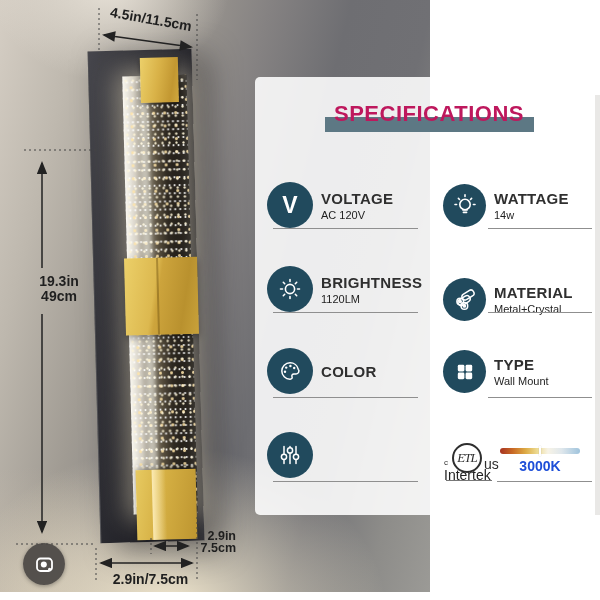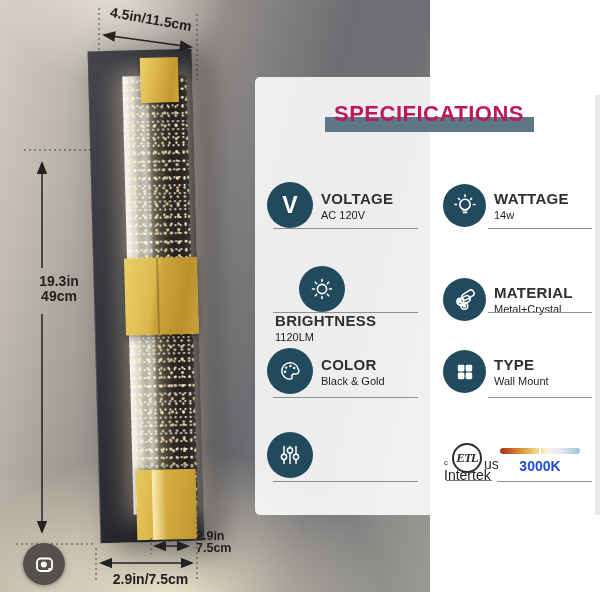--- a/index.html
+++ b/index.html
@@ -45,21 +45,21 @@
   .gold-bottom{position:absolute;left:36px;top:420px;width:60px;height:70px;
     background:linear-gradient(100deg,#e7ca61 0%,#d4ae42 45%,#bd9530 100%);
     box-shadow:0 -2px 6px rgba(0,0,0,0.3);}
   .gold-bottom:before{content:"";position:absolute;left:16px;top:0;bottom:0;width:14px;
     background:linear-gradient(to right, rgba(255,240,190,0.9), rgba(255,240,190,0));}
 
   
   .dim{position:absolute;color:#1f1f1f;font-weight:600;}
   .dim-top{left:103px;top:11px;width:96px;text-align:center;font-size:14px;transform:rotate(10deg);}
   .dim-height{left:20px;top:274px;width:44px;text-align:center;font-size:14px;line-height:15px;margin-left:17px;}
-  .dim-side{left:196px;top:530px;width:40px;text-align:left;font-size:12.5px;line-height:12px;}
+  .dim-side{left:196px;top:530px;width:40px;text-align:right;font-size:12.5px;line-height:12px;}
   .dim-bottom{left:103px;top:571px;width:95px;text-align:center;font-size:14px;}
 
   .lens-btn{position:absolute;left:23px;top:543px;width:42px;height:42px;border-radius:50%;
     background:rgba(71,68,65,0.9);display:flex;align-items:center;justify-content:center;
     box-shadow:0 1px 4px rgba(0,0,0,0.35);}
 
   
   .card{position:absolute;left:255px;top:77px;width:337px;height:438px;
     background:rgba(255,255,255,0.88);border-radius:5px;}
   .edge-strip{position:absolute;left:595px;top:95px;width:5px;height:420px;background:#e9e8e6;}
@@ -74,21 +74,21 @@
   .item .val{font-size:11px;font-weight:500;color:#1e1e1e;}
   .cir{border-radius:50%;background:#214a5d;display:flex;align-items:center;justify-content:center;flex:0 0 auto;}
   .cir.big{width:46px;height:46px;}
   .cir.sml{width:43px;height:43px;}
   .vletter{color:#fff;font-size:23px;font-weight:700;line-height:1;}
   .u{position:absolute;height:1px;background:#8f8f8f;}
 
   
   .etl-circle{position:absolute;left:197px;top:366px;width:30px;height:30px;border:2px solid #2e2e2e;
     border-radius:50%;display:flex;align-items:center;justify-content:center;}
-  .etl-word{font-family:"Liberation Serif",serif;font-style:italic;font-weight:700;
+  .etl-word{font-family:"Liberation Serif",serif;font-style:italic;font-weight:400;
     font-size:13px;letter-spacing:-1px;color:#2e2e2e;}
   .etl-c{position:absolute;left:189px;top:381px;font-size:8px;color:#2e2e2e;}
   .etl-us{position:absolute;left:229px;top:379px;font-size:14px;color:#2e2e2e;text-align:right;}
   .etl-sub{position:absolute;left:189px;top:390px;width:46px;text-align:center;font-size:14px;color:#222;}
   .etl-u{position:absolute;left:191px;top:403px;width:46px;height:1px;background:#777;}
   .temp-bar{position:absolute;left:245px;top:371px;width:80px;height:6px;border-radius:3px;
     background:linear-gradient(90deg,#a63322 0%,#c96a25 16%,#ddab45 32%,#ecd98f 46%,#f7f3e6 60%,#dfe7ec 77%,#9fc3dc 100%);}
   .temp-bar:after{content:"";position:absolute;left:calc(50% - 1px);top:-2px;width:2px;height:10px;
     background:#fff;box-shadow:0 0 1px rgba(0,0,0,0.35);}
   .temp-label{position:absolute;left:245px;top:381px;width:80px;text-align:center;
@@ -177,21 +177,21 @@
           <path d="M13,3.4 V1.8 M6.4,5.4 7.5,6.5 M19.6,5.4 18.5,6.5 M4.6,11.5 H3 M21.4,11.5 H23"></path>
         </svg>
       </div>
       <div class="txt">
         <span class="lbl">WATTAGE</span>
         <span class="val">14w</span>
       </div>
     </div>
     <div class="u" style="left:233px;top:151px;width:104px;"></div>
 
-    <div class="item" style="left:12px;top:189px;flex-direction:column;">
+    <div class="item" style="left:12px;top:189px;">
       <div class="cir big">
         <svg width="26" height="26" viewBox="0 0 26 26" stroke="#fff" stroke-width="1.6" fill="none" stroke-linecap="round">
           <circle cx="13" cy="13" r="4.6"></circle>
           <path d="M13,5.5 V3.5 M13,20.5 V22.5 M5.5,13 H3.5 M20.5,13 H22.5 M7.7,7.7 6.3,6.3 M18.3,7.7 19.7,6.3 M7.7,18.3 6.3,19.7 M18.3,18.3 19.7,19.7"></path>
         </svg>
       </div>
       <div class="txt">
         <span class="lbl">BRIGHTNESS</span>
         <span class="val">1120LM</span>
       </div>
@@ -221,21 +221,20 @@
         <svg width="26" height="26" viewBox="0 0 26 26" fill="none">
           <path d="M13,4.8 a8.2,8.2 0 1 0 0.02,16.4 c1.9,0 2.5,-1.2 2,-2.5 c-0.6,-1.4 0.3,-2.7 1.8,-2.7 h2.2 a2.9,2.9 0 0 0 2.2,-4.8 a8.2,8.2 0 0 0 -8.2,-6.4 z" stroke="#fff" stroke-width="1.5"></path>
           <circle cx="9.2" cy="9.6" r="1.2" fill="#fff"></circle>
           <circle cx="13.4" cy="8" r="1.2" fill="#fff"></circle>
           <circle cx="17.2" cy="10" r="1.2" fill="#fff"></circle>
           <circle cx="8" cy="13.8" r="1.2" fill="#fff"></circle>
         </svg>
       </div>
       <div class="txt">
         <span class="lbl">COLOR</span>
-        <span class="val">Black &amp; Gold</span>
       </div>
     </div>
     <div class="u" style="left:18px;top:320px;width:145px;"></div>
 
     <div class="item" style="left:188px;top:273px;">
       <div class="cir sml">
         <svg width="26" height="26" viewBox="0 0 26 26">
           <rect x="5.8" y="5.8" width="6.6" height="6.6" rx="1.4" fill="#fff"></rect>
           <rect x="13.6" y="5.8" width="6.6" height="6.6" rx="1.4" fill="#fff"></rect>
           <rect x="5.8" y="13.6" width="6.6" height="6.6" rx="1.4" fill="#fff"></rect>

